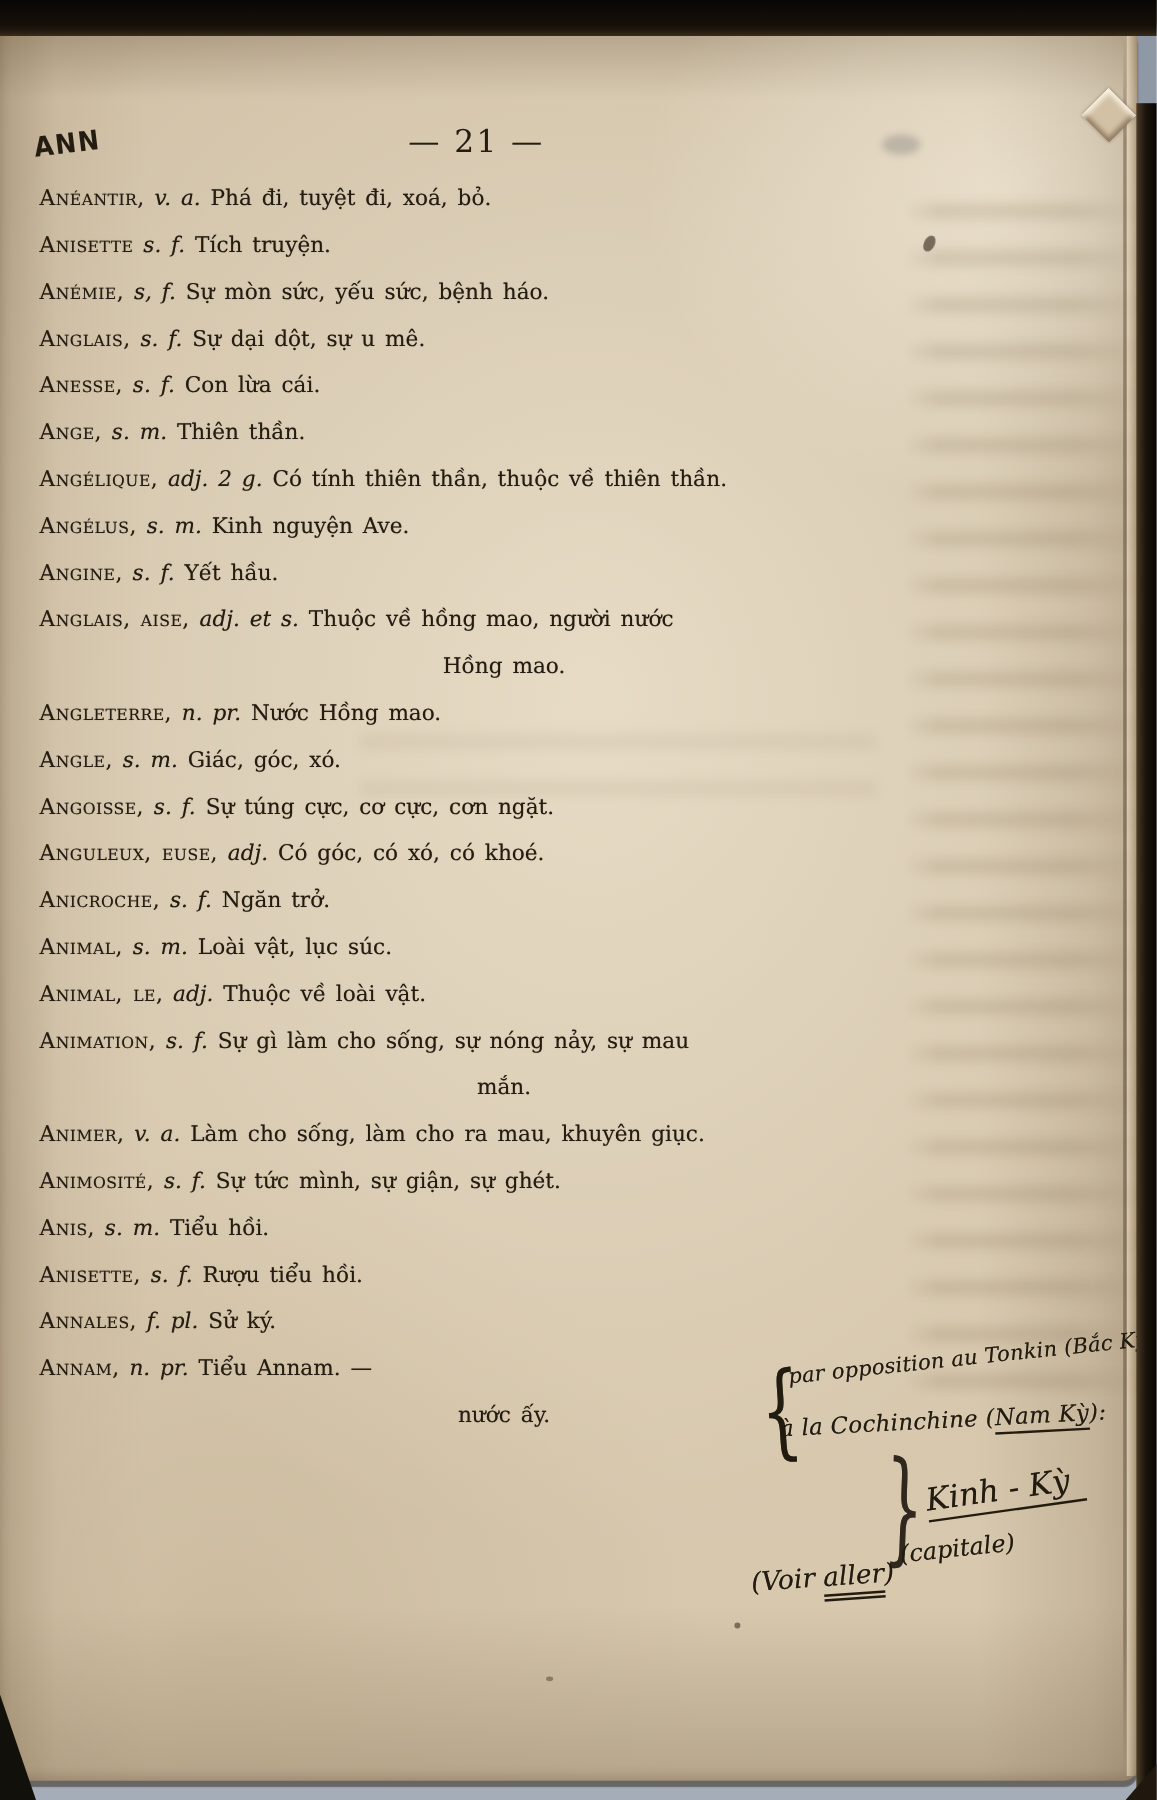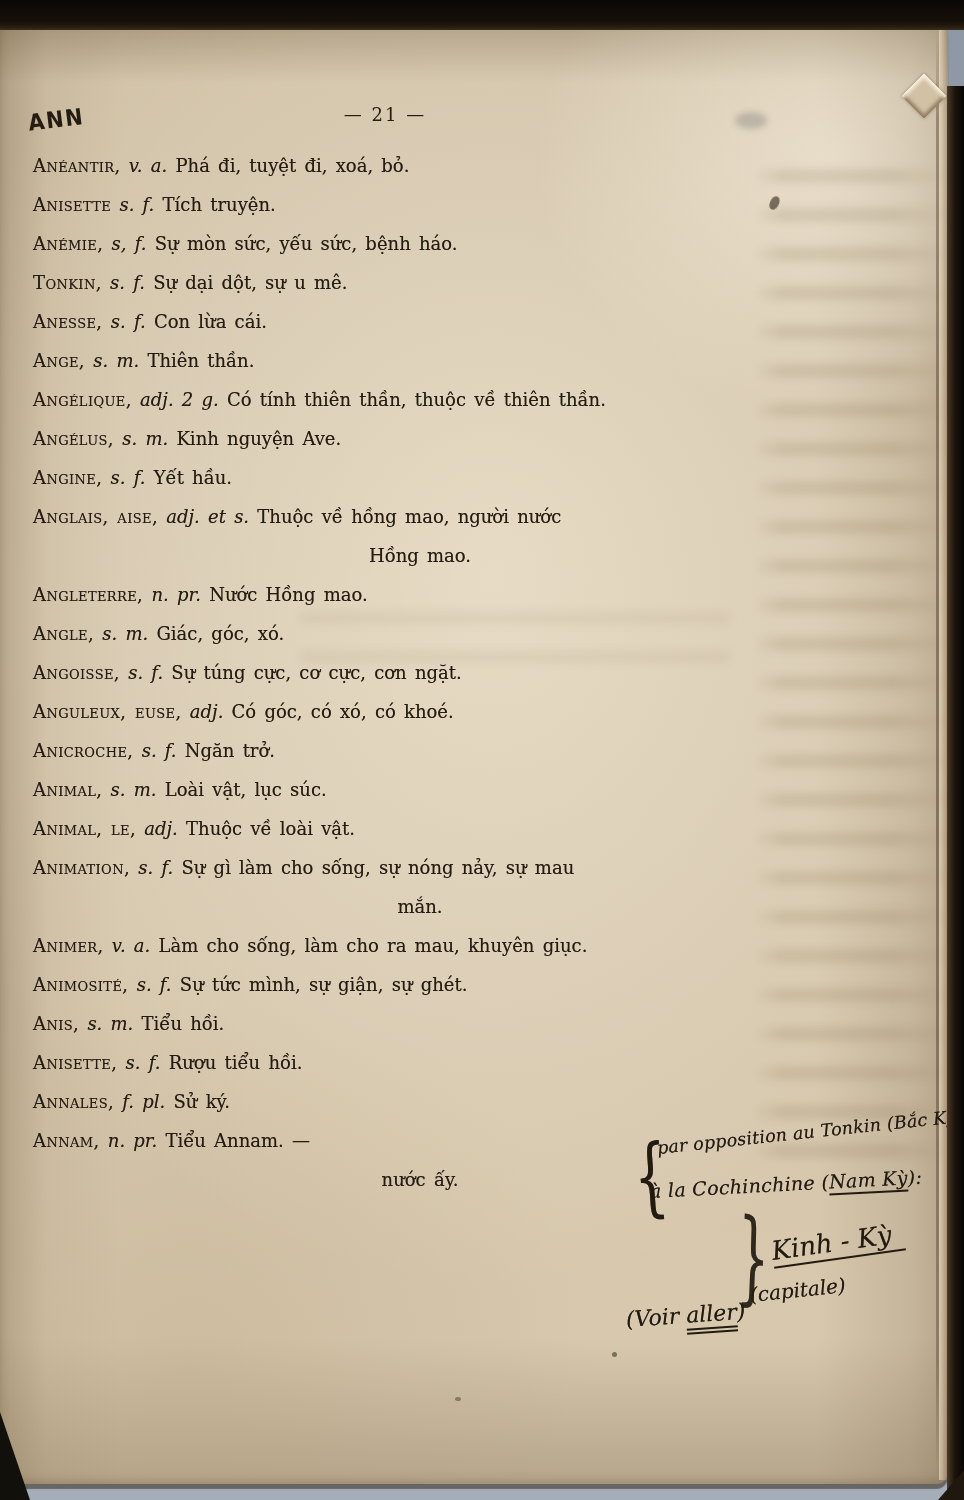--- a/index.html
+++ b/index.html
@@ -59,22 +59,22 @@
   }
 
   
   .running-head{
     position:absolute;left:30px;top:88px;z-index:10;
     transform:rotate(-7deg) scaleY(1.08);transform-origin:left bottom;
     font-family:"DejaVu Sans","Liberation Sans",sans-serif;
     font-weight:bold;font-size:21px;letter-spacing:1.5px;color:var(--ink,#241c11);
   }
   .pagenum{
-    position:absolute;left:310px;top:80px;width:150px;z-index:10;
-    text-align:center;font-size:18px;letter-spacing:2px;color:var(--ink,#241c11);
+    position:absolute;left:322px;top:80px;width:150px;z-index:10;
+    text-align:center;font-size:26px;letter-spacing:2px;color:var(--ink,#241c11);
   }
   #entries{position:absolute;left:33px;top:122px;width:730px;z-index:10;}
   .line{
     white-space:nowrap;height:39px;line-height:39px;font-size:18px;
     color:var(--ink,#241c11);word-spacing:2.5px;
     text-shadow:0 0 .6px rgba(36,28,17,.55);
   }
   .cont{padding-left:44px;text-align:center;}
   .h{font-variant:small-caps;letter-spacing:.4px;}
   .g{font-style:italic;}
@@ -124,21 +124,21 @@
     <div class="ghost-col"></div>
     <div class="ghost-mid"></div>
 
     <div class="running-head">ANN</div>
     <div class="pagenum">— 21 —</div>
 
     <div id="entries">
         <div class="line"><span class="h">Anéantir,</span> <span class="g">v. a.</span> <span class="d">Phá đi, tuyệt đi, xoá, bỏ.</span></div>
         <div class="line"><span class="h">Anisette</span> <span class="g">s. f.</span> <span class="d">Tích truyện.</span></div>
         <div class="line"><span class="h">Anémie,</span> <span class="g">s, f.</span> <span class="d">Sự mòn sức, yếu sức, bệnh háo.</span></div>
-        <div class="line"><span class="h">Tonkin,</span> <span class="g">s. f.</span> <span class="d">Sự dại dột, sự u mê.</span></div>
+        <div class="line"><span class="h">Anglais,</span> <span class="g">s. f.</span> <span class="d">Sự dại dột, sự u mê.</span></div>
         <div class="line"><span class="h">Anesse,</span> <span class="g">s. f.</span> <span class="d">Con lừa cái.</span></div>
         <div class="line"><span class="h">Ange,</span> <span class="g">s. m.</span> <span class="d">Thiên thần.</span></div>
         <div class="line"><span class="h">Angélique,</span> <span class="g">adj. 2 g.</span> <span class="d">Có tính thiên thần, thuộc về thiên thần.</span></div>
         <div class="line"><span class="h">Angélus,</span> <span class="g">s. m.</span> <span class="d">Kinh nguyện Ave.</span></div>
         <div class="line"><span class="h">Angine,</span> <span class="g">s. f.</span> <span class="d">Yết hầu.</span></div>
         <div class="line"><span class="h">Anglais, aise,</span> <span class="g">adj. et s.</span> <span class="d">Thuộc về hồng mao, người nước</span></div>
         <div class="line cont"><span class="d">Hồng mao.</span></div>
         <div class="line"><span class="h">Angleterre,</span> <span class="g">n. pr.</span> <span class="d">Nước Hồng mao.</span></div>
         <div class="line"><span class="h">Angle,</span> <span class="g">s. m.</span> <span class="d">Giác, góc, xó.</span></div>
         <div class="line"><span class="h">Angoisse,</span> <span class="g">s. f.</span> <span class="d">Sự túng cực, cơ cực, cơn ngặt.</span></div>

